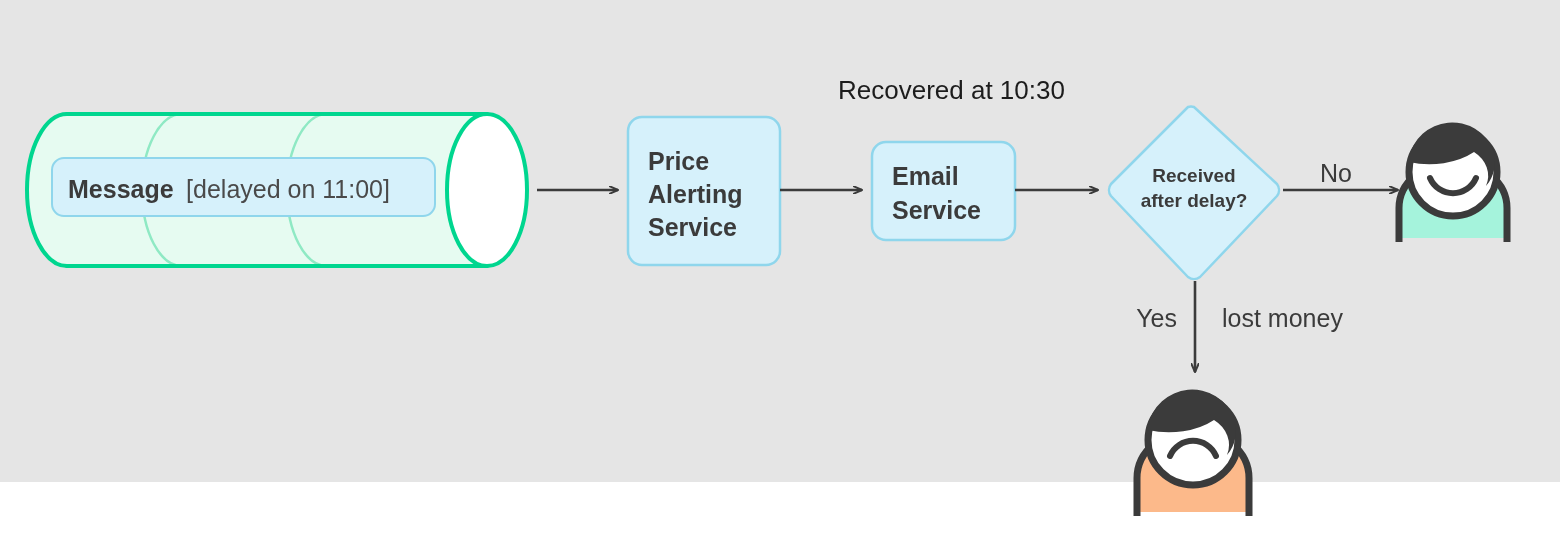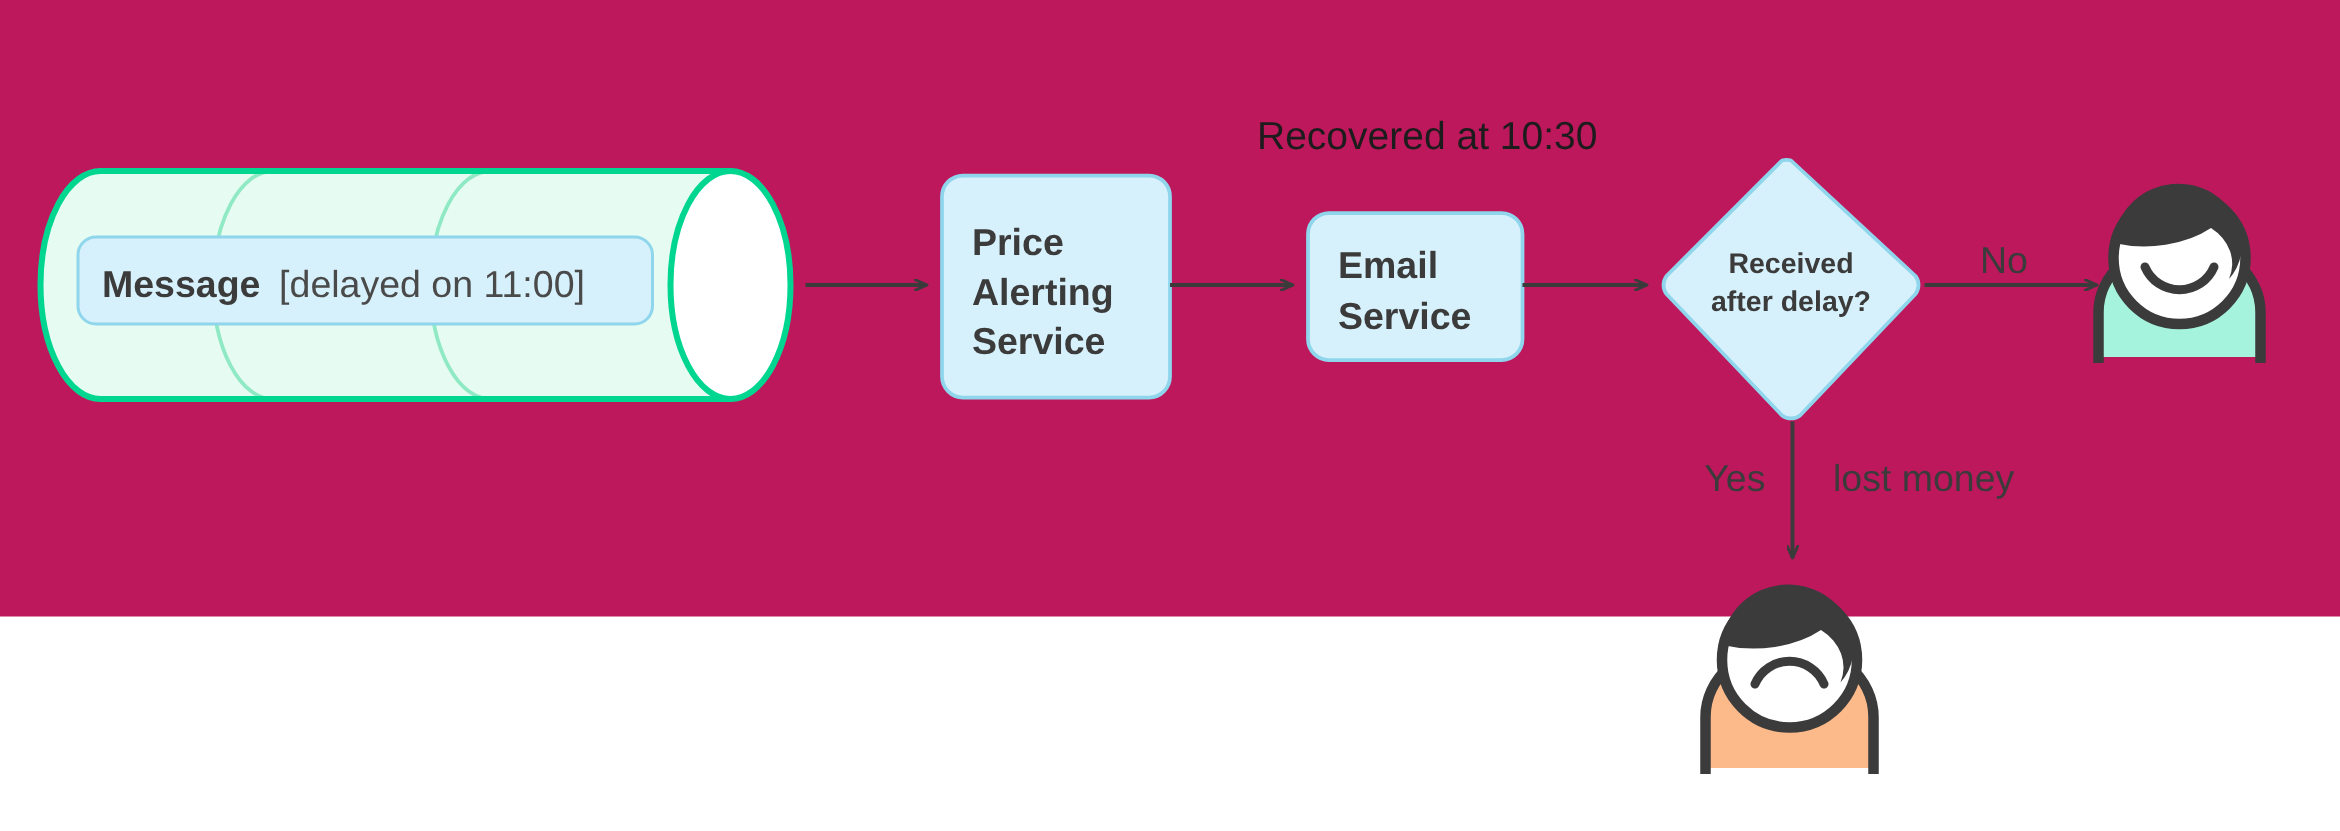--- a/index.html
+++ b/index.html
@@ -9,22 +9,22 @@
   }
   body {
     width: 1560px;
     height: 554px;
     font-family: "Liberation Sans", sans-serif;
     overflow: hidden;
   }
   #diagram-root {
     position: relative;
     width: 1560px;
-    height: 411px;
-    background: #be185d;
+    height: 482px;
+    background: #e5e5e5;
   }
   svg.diagram {
     display: block;
     width: 1560px;
     height: 554px;
   }
   .node-label {
     font-family: "Liberation Sans", sans-serif;
     font-weight: bold;
     font-size: 25px;

